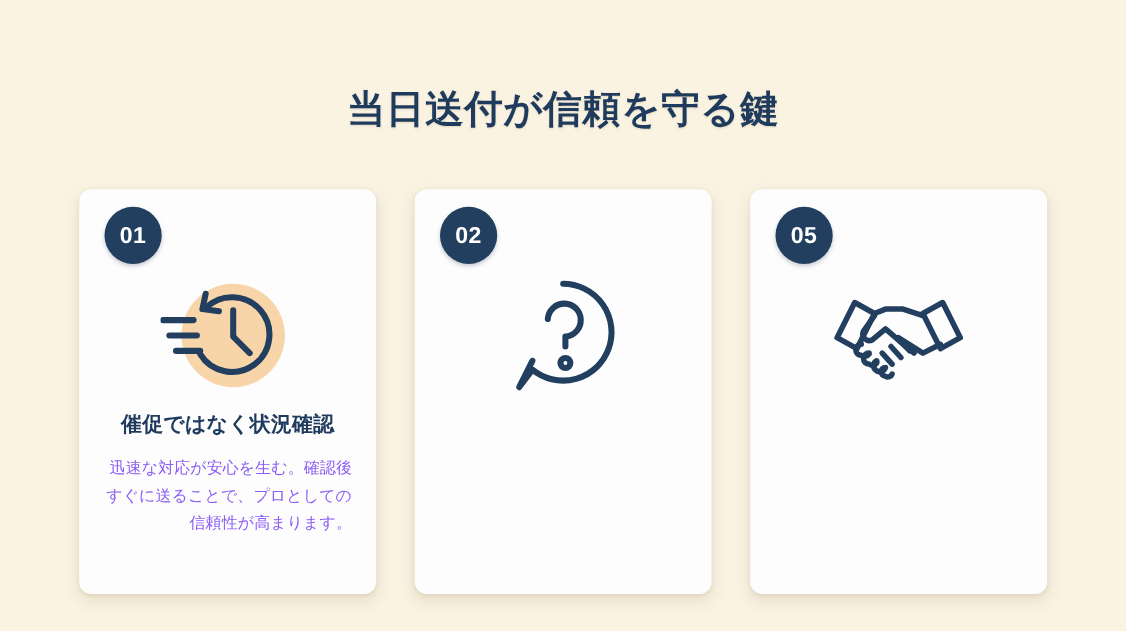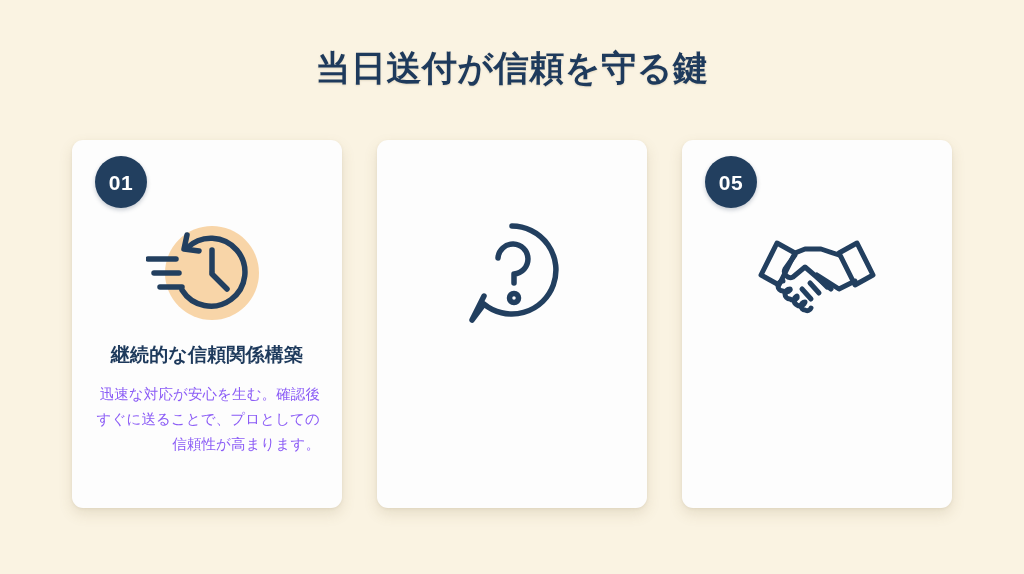--- a/index.html
+++ b/index.html
@@ -13,20 +13,21 @@
   body {
     background: #faf3e2;
     font-family: "Liberation Sans", "DejaVu Sans", sans-serif;
     position: relative;
   }
 
   .slide {
     position: absolute;
     inset: 0;
     background: #faf3e2;
+    margin-top: 32px;
   }
 
   
   .title-wrap {
     position: absolute;
     top: 46px;
     left: 0;
     width: 1024px;
     text-align: center;
   }
@@ -149,26 +150,29 @@
             <circle cx="66" cy="56" r="0.1"></circle>
             <path d="M66 33 L66 57 L81 72"></path>
             <path d="M2 42 L30 42"></path>
             <path d="M8 56 L33 56"></path>
             <path d="M14 70 L36 70"></path>
           </g>
         </svg>
       </div>
 
       <div class="card-body">
-        <div class="card-heading">継続的な信頼関係構築</div>
+        <div class="card-heading">催促ではなく状況確認</div>
         <div class="card-desc">迅速な対応が安心を生む。確認後すぐに送ることで、プロとしての信頼性が高まります。</div>
       </div>
     </div>
 
     <div class="card">
+      <div class="badge">
+        <span class="badge-text">02</span>
+      </div>
 
       <div class="icon-area">
         <svg width="104" height="110" viewBox="0 0 104 110" fill="none">
           <g stroke="#223f5f" stroke-width="5.5" stroke-linecap="round" stroke-linejoin="round" fill="none">
             <path d="M52 8 A44 44 0 1 1 24 86 L12 102 L24 78"></path>
             <path d="M38 40 a15 15 0 1 1 16 16 v9"></path>
             <circle cx="54" cy="80" r="4.5"></circle>
           </g>
         </svg>
       </div>

